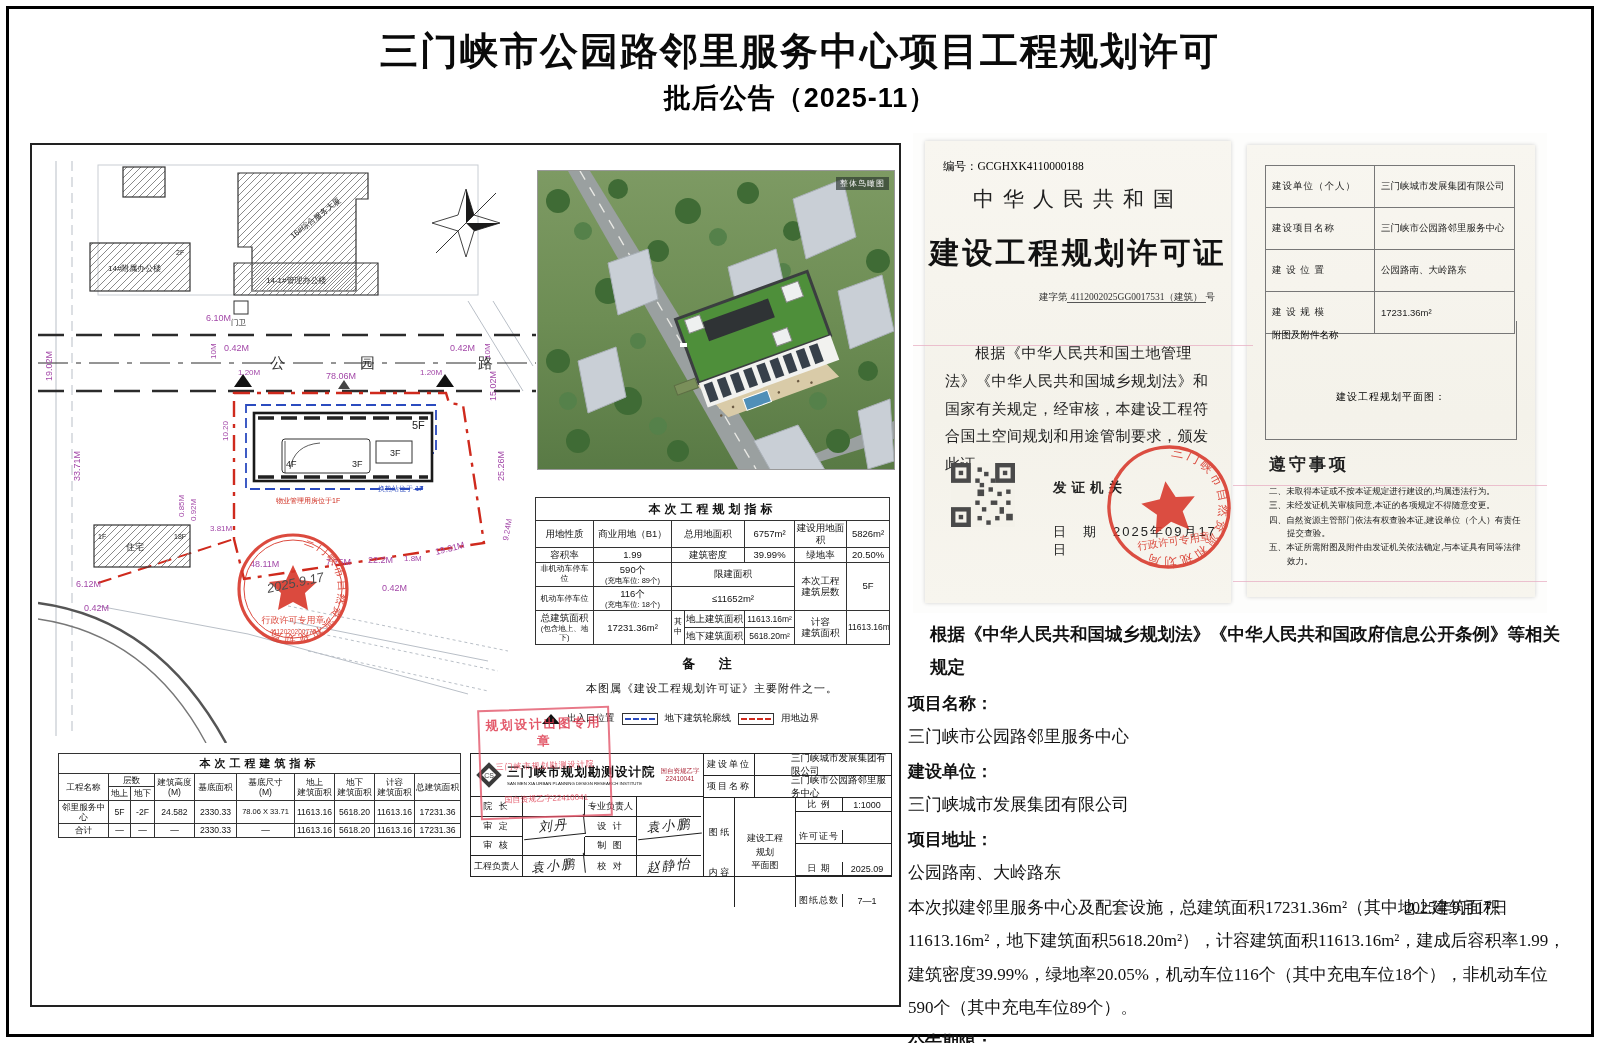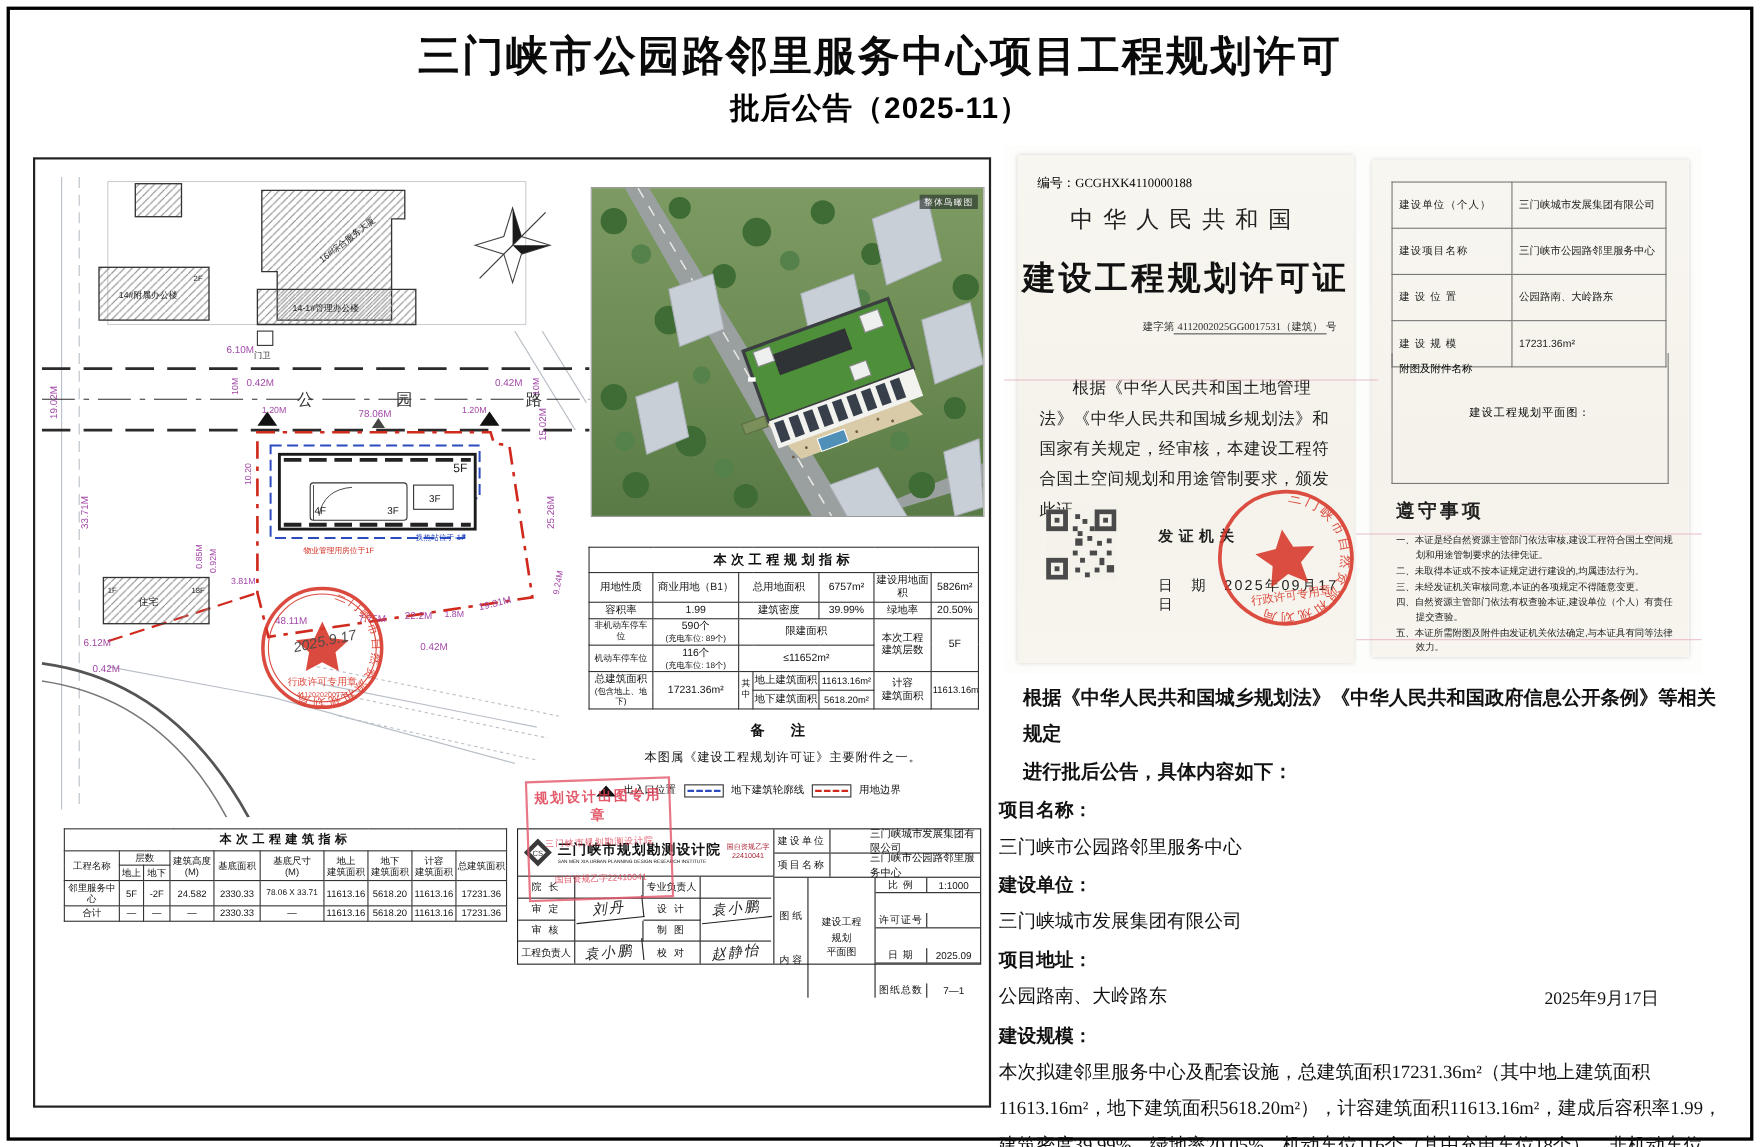--- a/index.html
+++ b/index.html
@@ -74,21 +74,21 @@
   .c-qr{position:absolute;left:26px;top:322px;width:64px;height:64px;}
   .c-issuer{position:absolute;left:128px;top:338px;font-size:13.5px;letter-spacing:5px;font-weight:bold;color:#222;}
   .c-date{position:absolute;left:128px;top:382px;font-size:13px;letter-spacing:2px;color:#222;}
   .stamp{position:absolute;opacity:.88;}
   
   .r-table{position:absolute;left:18px;top:20px;width:250px;border-collapse:collapse;font-size:9.5px;color:#222;}
   .r-table td{border:1px solid #777;height:37px;padding:2px 6px;vertical-align:middle;}
   .r-table .rl{width:96px;letter-spacing:1px;}
   .r-attach{position:absolute;left:18px;top:176px;width:250px;height:118px;border:1px solid #777;border-top:none;font-size:9.5px;}
   .r-attach .al{padding:8px 6px;}
-  .r-attach .av{text-align:center;margin-top:18px;font-size:10px;letter-spacing:1px;}
+  .r-attach .av{text-align:center;margin-top:40px;font-size:10px;letter-spacing:1px;}
   .r-notes-title{position:absolute;left:22px;top:308px;font-size:17px;font-weight:bold;letter-spacing:3px;color:#222;}
   .r-notes{position:absolute;left:22px;right:10px;top:340px;font-size:8.6px;line-height:1.55;color:#222;}
   .r-notes div{margin-bottom:1px;padding-left:18px;text-indent:-18px;}
   
   .ann{position:absolute;left:908px;top:618px;width:660px;color:#111;font-family:"Liberation Serif","DejaVu Serif",serif;}
   .ann .intro{font-weight:bold;font-size:17.5px;line-height:1.9;padding-left:22px;font-family:"Liberation Sans",sans-serif;}
   .ann .item{display:flex;font-size:17px;line-height:1.95;margin-top:2px;flex-direction:column;}
   .ann .ilab{font-weight:bold;white-space:nowrap;font-family:"Liberation Sans",sans-serif;}
   .ann .ival{flex:1;}
   .foot-date{position:absolute;right:92px;top:898px;font-size:16px;color:#111;font-family:"Liberation Serif",serif;}
@@ -608,49 +608,46 @@
               <td>17231.36m²</td>
             </tr>
       </tbody>
         </table>
       <div class="r-attach">
         <div class="al">附图及附件名称</div>
         <div class="av">建设工程规划平面图：</div>
       </div>
       <div class="r-notes-title">遵守事项</div>
       <div class="r-notes">
-        <div>一、本证是经自然资源主管部门依法审核,建设工程符合国土空间规划和用途管制要求的法律凭证。</div>
         <div>二、未取得本证或不按本证规定进行建设的,均属违法行为。</div>
         <div>三、未经发证机关审核同意,本证的各项规定不得随意变更。</div>
         <div>四、自然资源主管部门依法有权查验本证,建设单位（个人）有责任提交查验。</div>
         <div>五、本证所需附图及附件由发证机关依法确定,与本证具有同等法律效力。</div>
       </div>
     </div>
     <div class="scanline" style="left:0;width:340px;top:212px"></div>
     <div class="scanline" style="left:320px;width:314px;top:352px"></div>
     <div class="scanline" style="left:320px;width:314px;top:448px"></div>
   </div>
 
   <div class="ann">
     <div class="intro">根据《中华人民共和国城乡规划法》《中华人民共和国政府信息公开条例》等相关规定</div>
-    <div class="intro">进行批后公告，具体内容如下：</div>
     <div class="item">
         <span class="ilab">项目名称：</span>
         <span class="ival">三门峡市公园路邻里服务中心</span>
       </div>
     <div class="item">
         <span class="ilab">建设单位：</span>
         <span class="ival">三门峡城市发展集团有限公司</span>
       </div>
     <div class="item">
         <span class="ilab">项目地址：</span>
         <span class="ival">公园路南、大岭路东</span>
       </div>
     <div class="item">
-        <span class="ilab">建设规模：</span>
         <span class="ival">本次拟建邻里服务中心及配套设施，总建筑面积17231.36m²（其中地上建筑面积11613.16m²，地下建筑面积5618.20m²），计容建筑面积11613.16m²，建成后容积率1.99，建筑密度39.99%，绿地率20.05%，机动车位116个（其中充电车位18个），非机动车位590个（其中充电车位89个）。</span>
       </div>
     <div class="item">
         <span class="ilab">公告期限：</span>
         <span class="ival">至竣工验收。</span>
       </div>
     <div class="item">
         <span class="ilab">公告网站：</span>
       </div>
     <div class="item">

